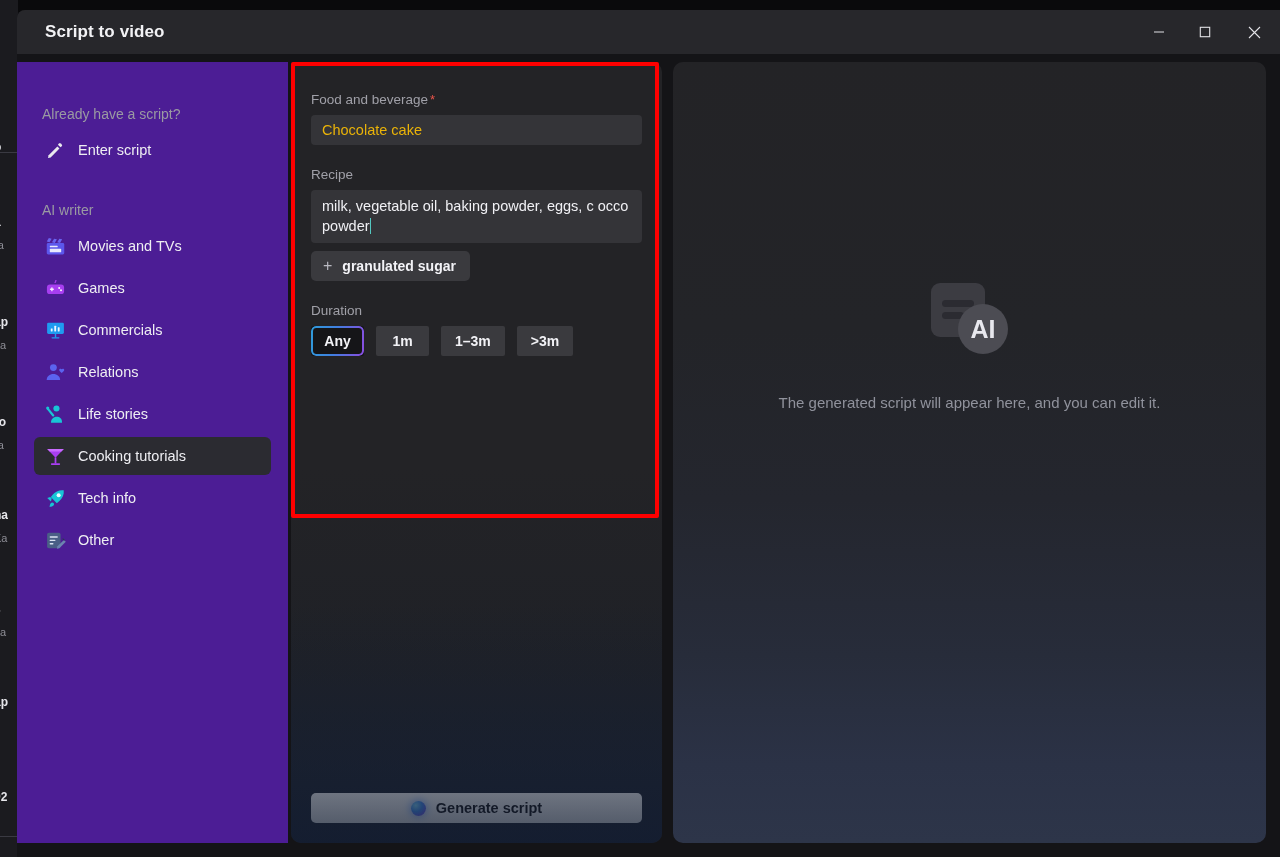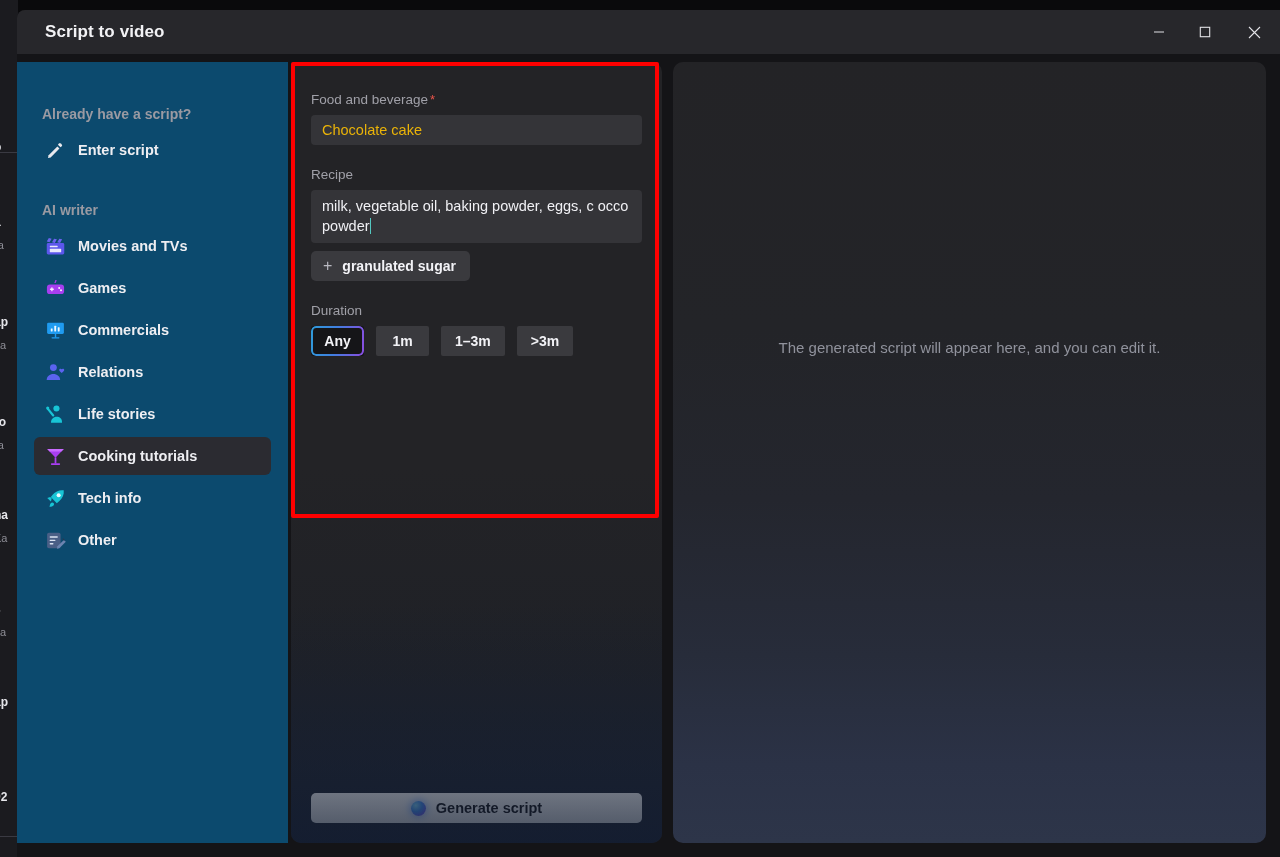--- a/index.html
+++ b/index.html
@@ -87,23 +87,22 @@
     height: 803px;
     background: #141417;
     display: flex;
     padding: 8px 14px 14px 0;
   }
 
   
   .sidebar {
     width: 271px;
     flex: 0 0 271px;
-    background: #0c4a6e;
+    background: #4c1d95;
     padding: 44px 17px 0 17px;
-    font-weight: bold;
   }
   .side-section-title {
     font-size: 14px;
     color: #9a9aa2;
     margin: 0 0 9px 8px;
   }
   .side-section-title.second { margin-top: 33px; }
 
   .side-item {
     display: flex;
@@ -500,20 +499,29 @@
               <span class="orb"></span>
               <span>Generate script</span>
             </div>
           </div>
 
         </div>
       </div>
 
       <div class="right-col">
         <div class="right-panel">
+          <div class="ai-icon">
+            <svg width="82" height="78" viewBox="0 0 82 78">
+              <rect x="2" y="2" width="54" height="54" rx="9" fill="#3c3c42"></rect>
+              <rect x="13" y="19" width="32" height="7" rx="3.5" fill="#2b2b31"></rect>
+              <rect x="13" y="31" width="22" height="7" rx="3.5" fill="#2b2b31"></rect>
+              <circle cx="54" cy="48" r="25" fill="#4c4c53"></circle>
+              <text x="54" y="57" text-anchor="middle" font-family="Liberation Sans, sans-serif" font-size="25" font-weight="bold" fill="#e8e8ee">AI</text>
+            </svg>
+          </div>
           <div class="right-hint">The generated script will appear here, and you can edit it.</div>
         </div>
       </div>
 
     </div>
   </div>
 
   <div class="annot"></div>
 
 </div>

